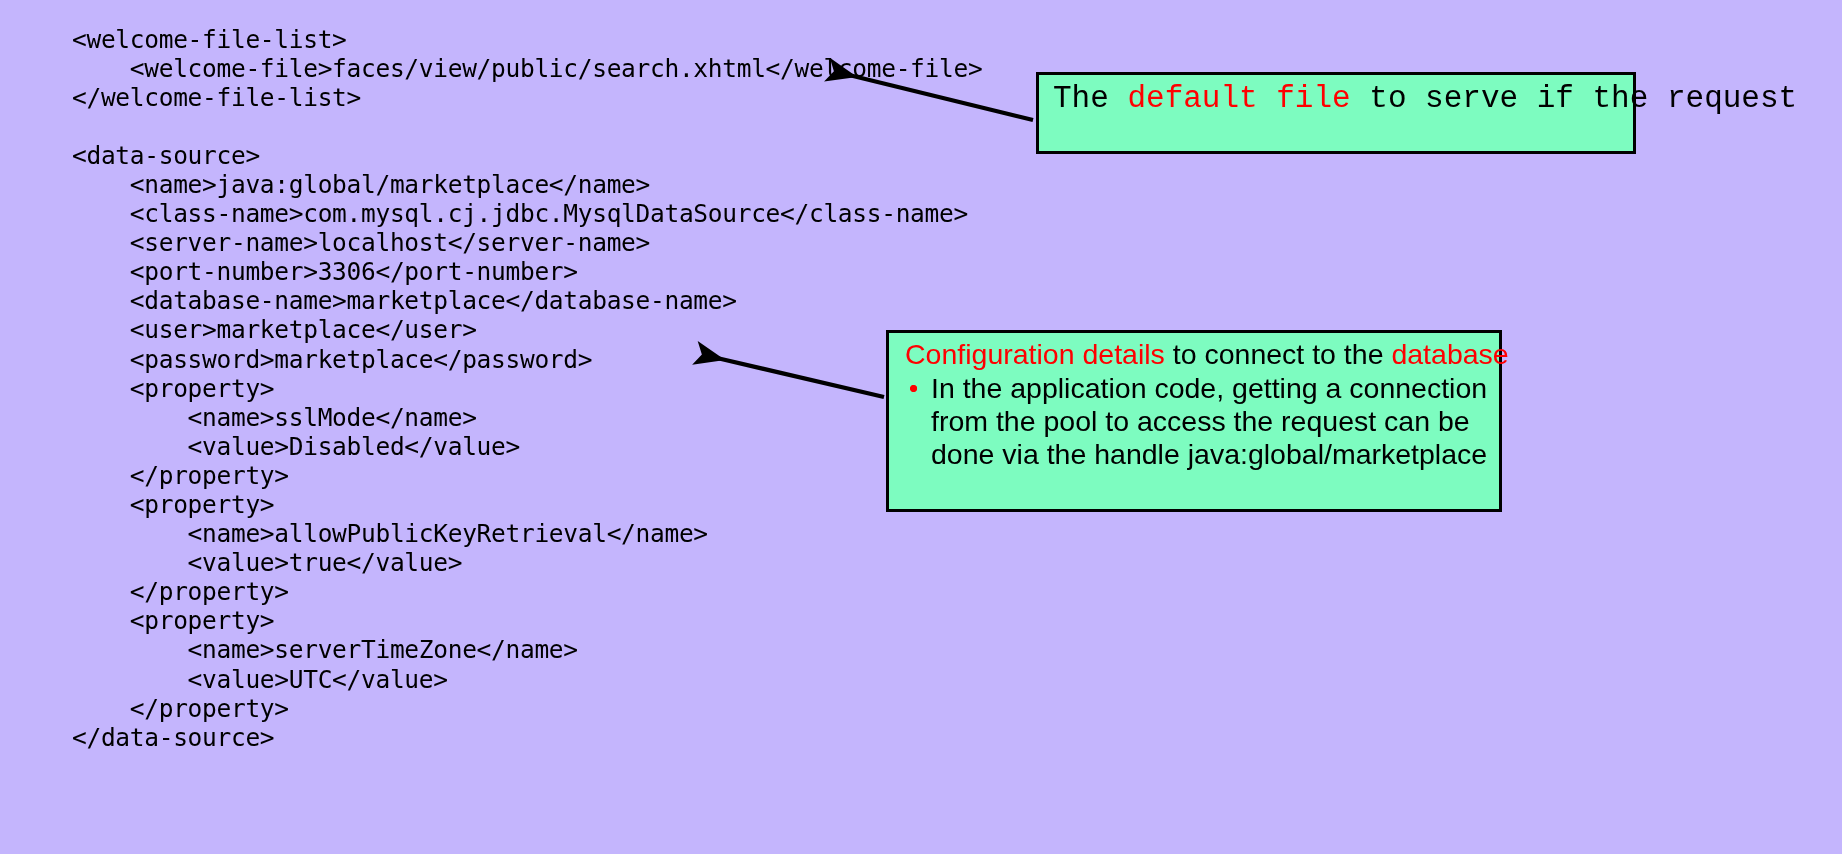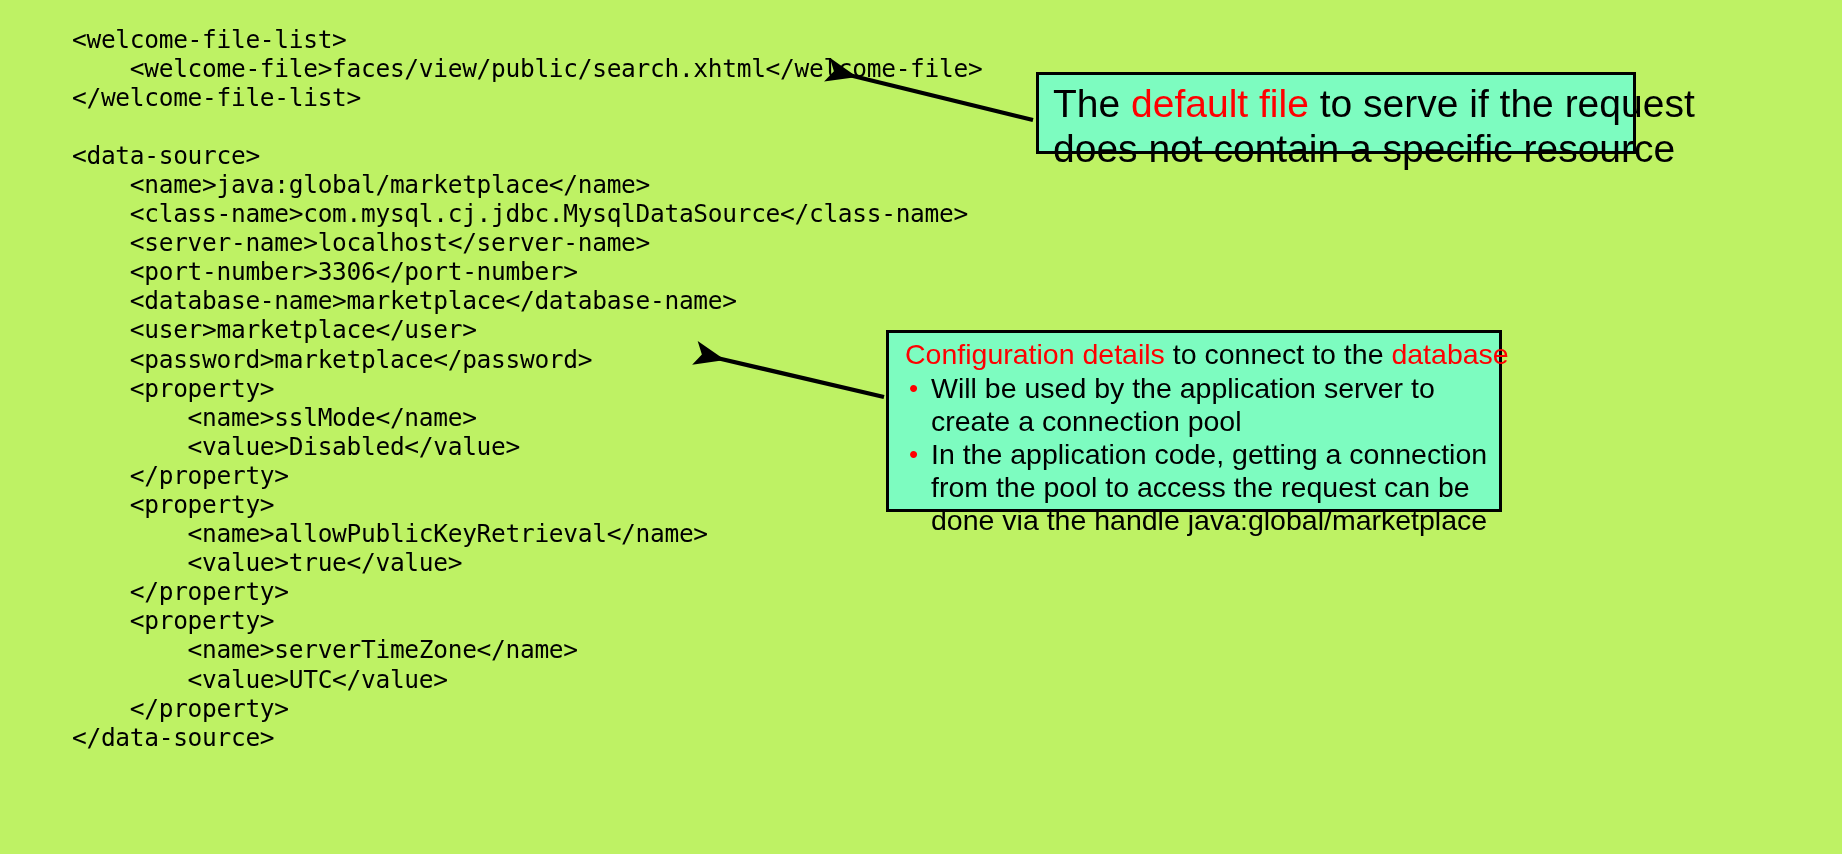--- a/index.html
+++ b/index.html
@@ -12,21 +12,21 @@
     height: 854px;
     background: #ffff99;
     overflow: hidden;
     font-family: "Liberation Sans", sans-serif;
     position: relative;
   }
 
   #slide {
     position: absolute;
     inset: 0;
-    background: #bef264;
+    background: #c4b5fd;
   }
 
   
   #code-listing {
     position: absolute;
     left: 72px;
     top: 0px;
     font-family: "DejaVu Sans Mono", "Liberation Mono", monospace;
     font-size: 24.5px;
     line-height: 29.1px;
@@ -53,21 +53,22 @@
   }
   .callout .hl { color: #ff0000; }
   .callout .it { }
 
   #callout-default-file {
     left: 1036px;
     top: 72px;
     width: 600px;
     height: 82px;
     padding: 6px 12px 0 14px;
-    font-size: 39px;
+    font-size: 31px;
+    font-family: Liberation Mono, monospace;
   }
   #callout-default-file .cline { display: block; white-space: nowrap; }
 
   #callout-datasource {
     left: 886px;
     top: 330px;
     width: 616px;
     height: 182px;
     padding: 5px 6px 0 10px;
     font-size: 28.5px;
@@ -118,24 +119,23 @@
       <marker id="ahead" markerWidth="9" markerHeight="9" refX="2.2" refY="3.2" orient="auto" markerUnits="strokeWidth">
         <path d="M 7.6,0.3 L 0.2,3.2 L 7.6,6.1 L 5.9,3.2 Z" fill="#000000"></path>
       </marker>
     </defs>
     <line x1="1033" y1="120" x2="849" y2="75" stroke="#000000" stroke-width="4.2" marker-end="url(#ahead)"></line>
     <line x1="884" y1="397" x2="717" y2="358" stroke="#000000" stroke-width="4.2" marker-end="url(#ahead)"></line>
   </svg>
 
   <div id="callout-default-file" class="callout">
     <span class="cline"><span>The </span><span class="hl">default file</span><span> to serve if the request</span></span>
-    <span class="cline">does not contain a specific resource</span>
   </div>
 
   <div id="callout-datasource" class="callout">
     <span class="heading"><span class="hl">Configuration details</span><span> to connect to the </span><span class="hl">database</span></span>
     <ul>
-      <li><span class="dot">•</span><span>Will be used by the application server to create a connection pool</span></li>
+      <li><span class="dot">•</span></li>
       <li><span class="dot">•</span><span>In the application code, getting a connection from the pool to access the request can be done via the handle </span><span class="it">java:global/marketplace</span></li>
     </ul>
   </div>
 
 </div>
 
 </body></html>

